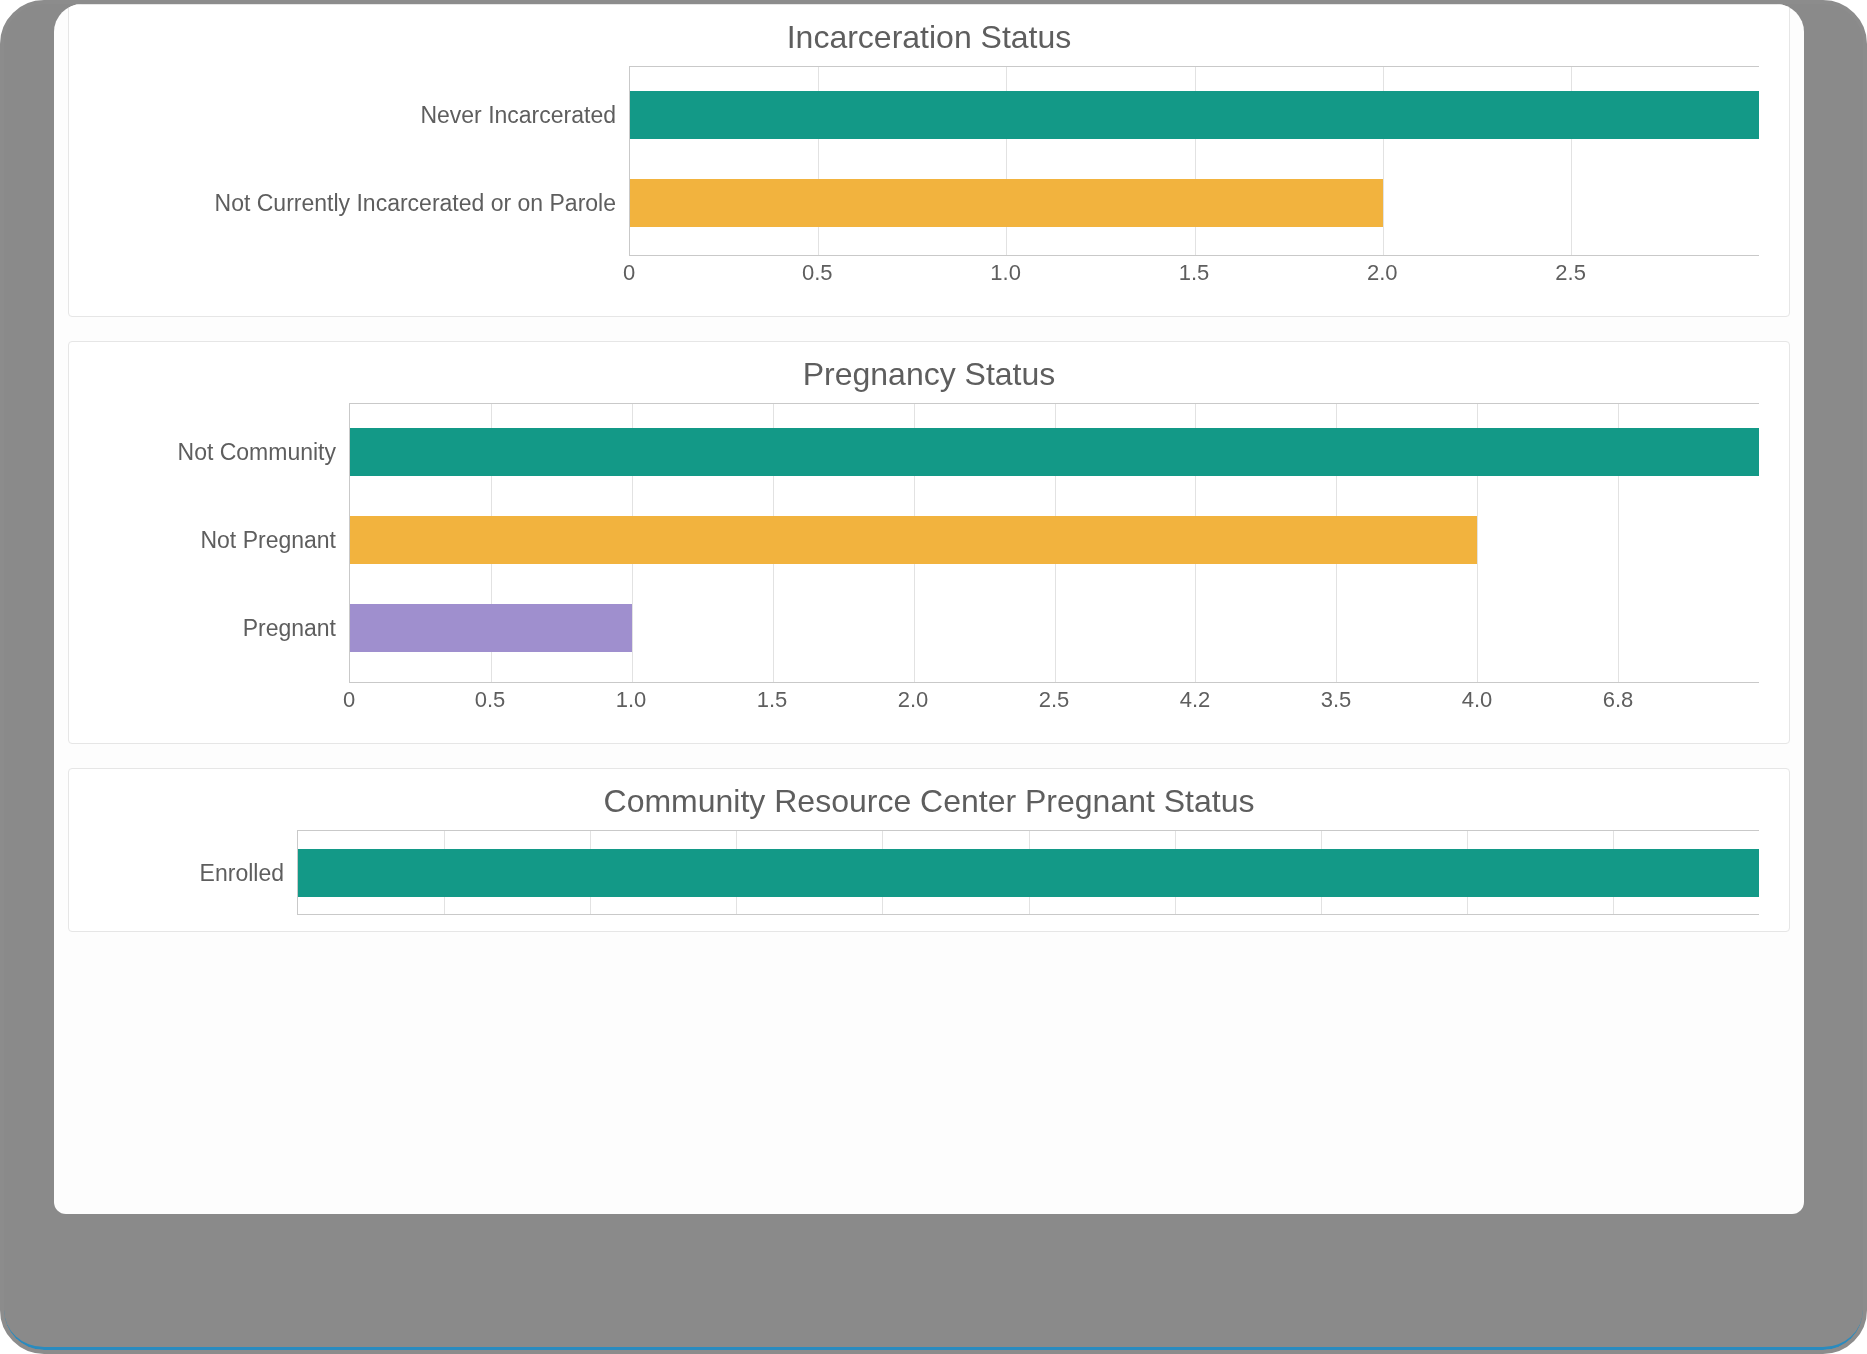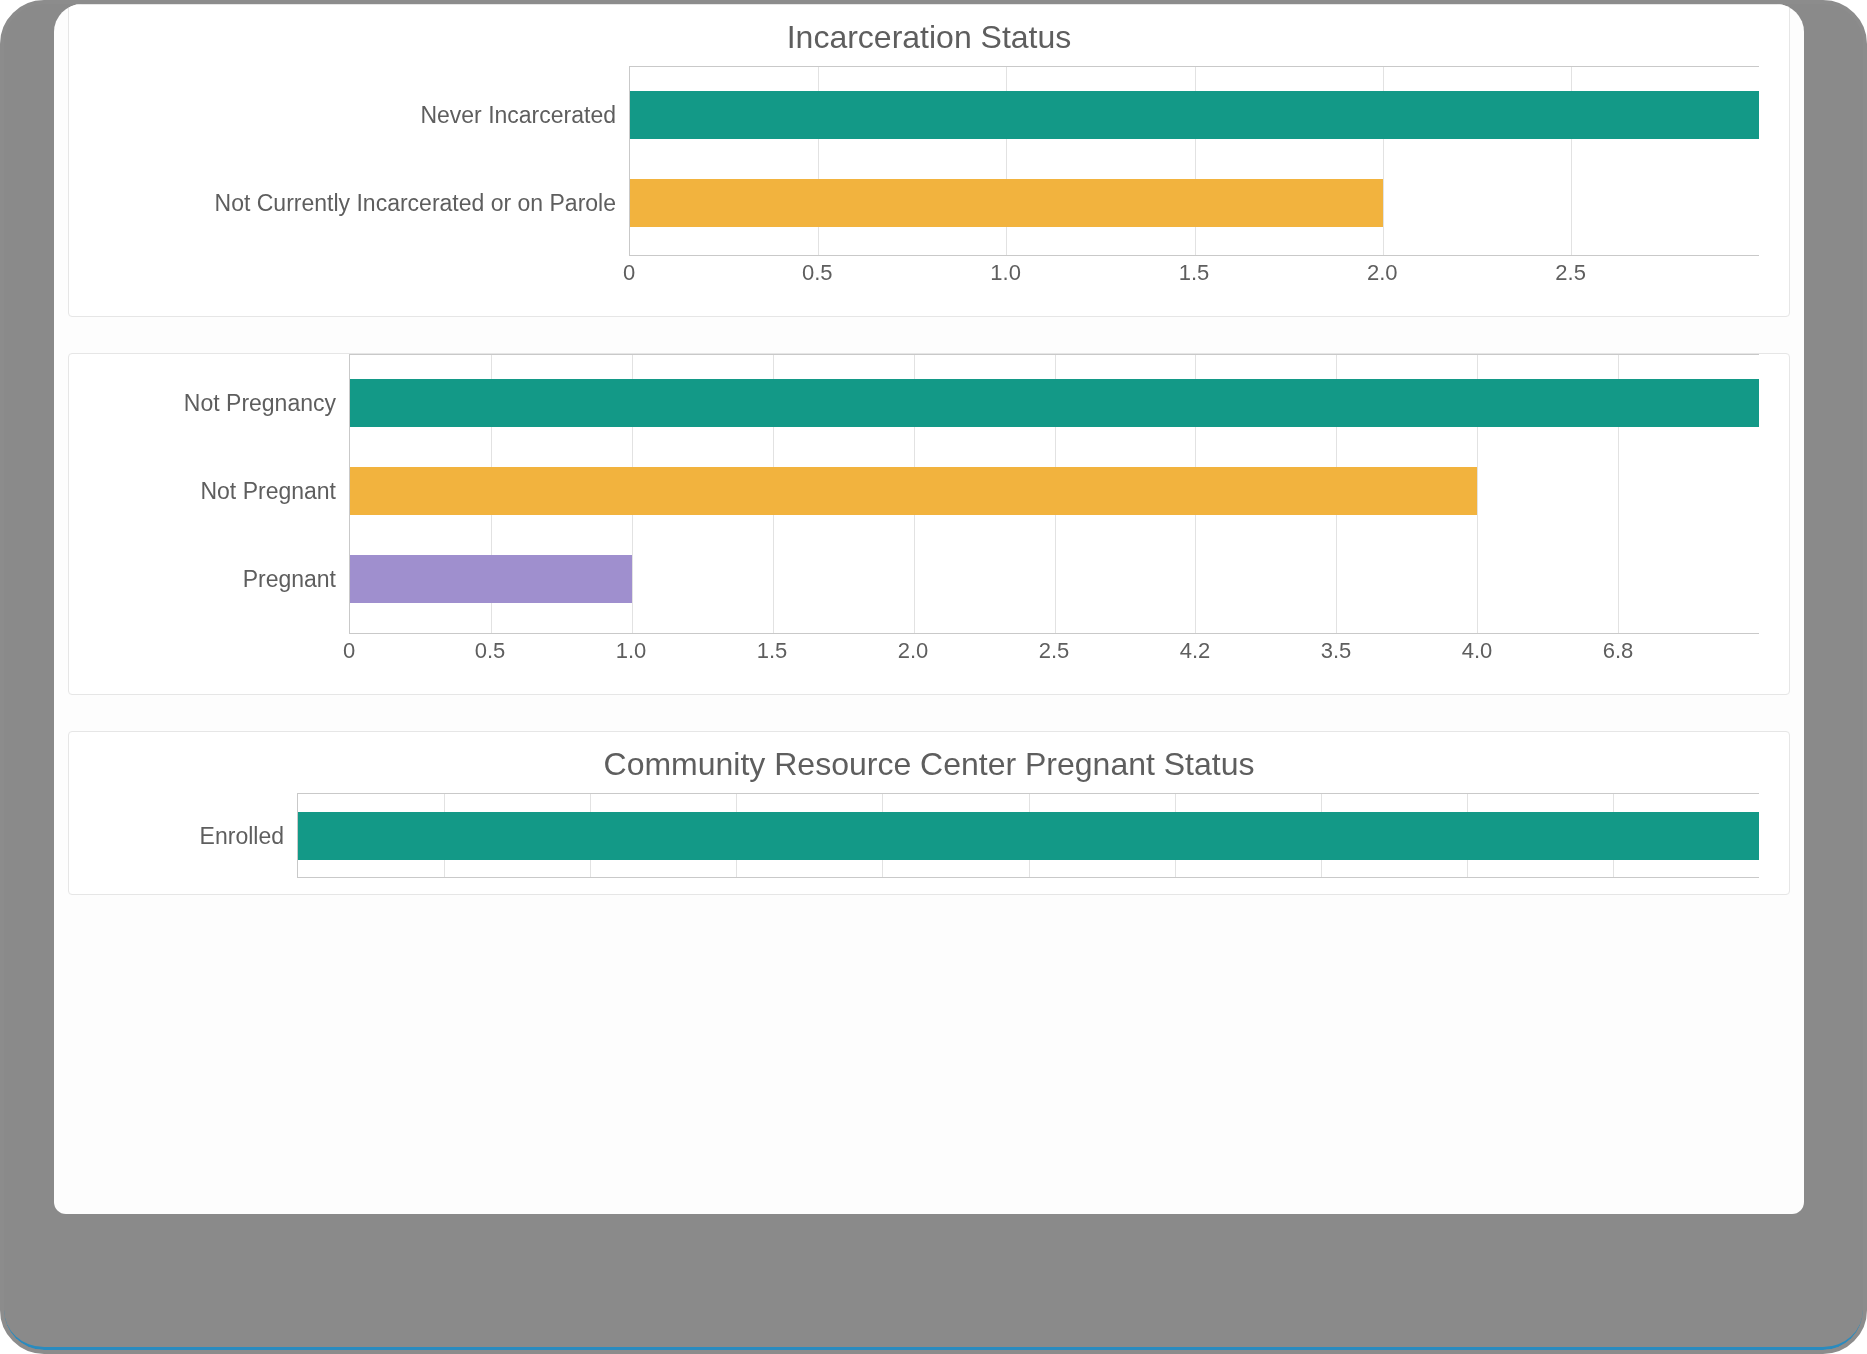--- a/index.html
+++ b/index.html
@@ -38,21 +38,21 @@
     width: 1750px;
     height: 1210px;
     background: #fdfdfd;
     border-radius: 28px 28px 12px 12px;
     overflow: hidden;
   }
   .card {
     background:#ffffff;
     border:1px solid #e6e6e6;
     border-radius:4px;
-    margin: 0 14px 36px 14px;
+    margin: 0 14px 24px 14px;
     padding: 0 0 20px 0;
   }
   .card:first-child{ margin-top:0; }
   .chart-title {
     text-align:center;
     font-size:32px;
     color:#5e5e5e;
     padding: 14px 0 10px 0;
   }
   .plot-wrap {
@@ -148,34 +148,35 @@
           <div class="x-tick" style="left:16.666%">0.5</div>
           <div class="x-tick" style="left:33.333%">1.0</div>
           <div class="x-tick" style="left:50%">1.5</div>
           <div class="x-tick" style="left:66.666%">2.0</div>
           <div class="x-tick" style="left:83.333%">2.5</div>
         </div>
       </div>
     </div>
 
     <div class="card chart2">
+      <div class="chart-title">Pregnancy Status</div>
       <div class="plot-wrap">
         <div class="plot-area">
           <div class="gridline" style="left:10%"></div>
           <div class="gridline" style="left:20%"></div>
           <div class="gridline" style="left:30%"></div>
           <div class="gridline" style="left:40%"></div>
           <div class="gridline" style="left:50%"></div>
           <div class="gridline" style="left:60%"></div>
           <div class="gridline" style="left:70%"></div>
           <div class="gridline" style="left:80%"></div>
           <div class="gridline" style="left:90%"></div>
 
           <div class="bar-row" style="top:24px; width:100%;">
-            <span class="cat-label">Not Pregnancy</span>
+            <span class="cat-label">Not Community</span>
             <div class="bar c-teal" style="width:100%;"></div>
           </div>
           <div class="bar-row" style="top:112px; width:100%;">
             <span class="cat-label">Not Pregnant</span>
             <div class="bar c-orange" style="width:80%;"></div>
           </div>
           <div class="bar-row" style="top:200px; width:100%;">
             <span class="cat-label">Pregnant</span>
             <div class="bar c-purple" style="width:20%;"></div>
           </div>

